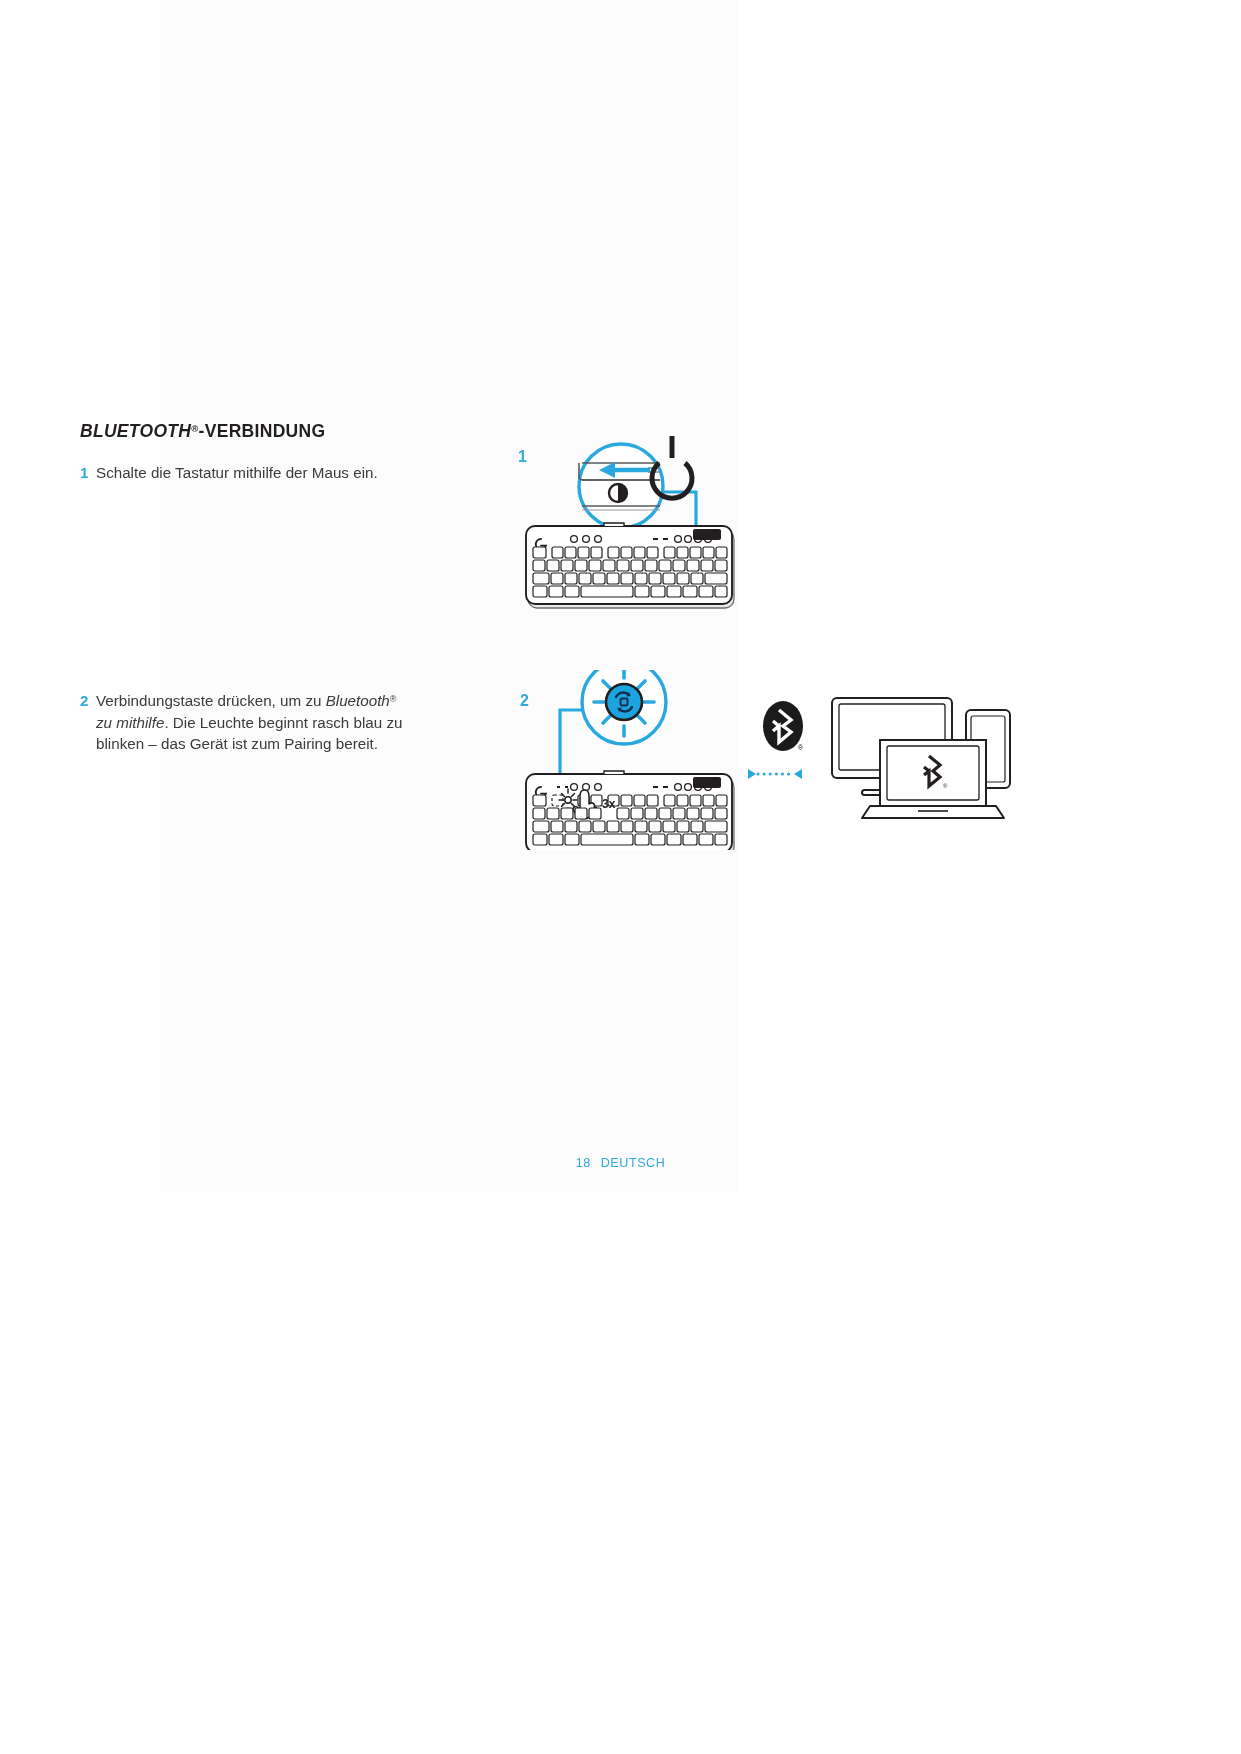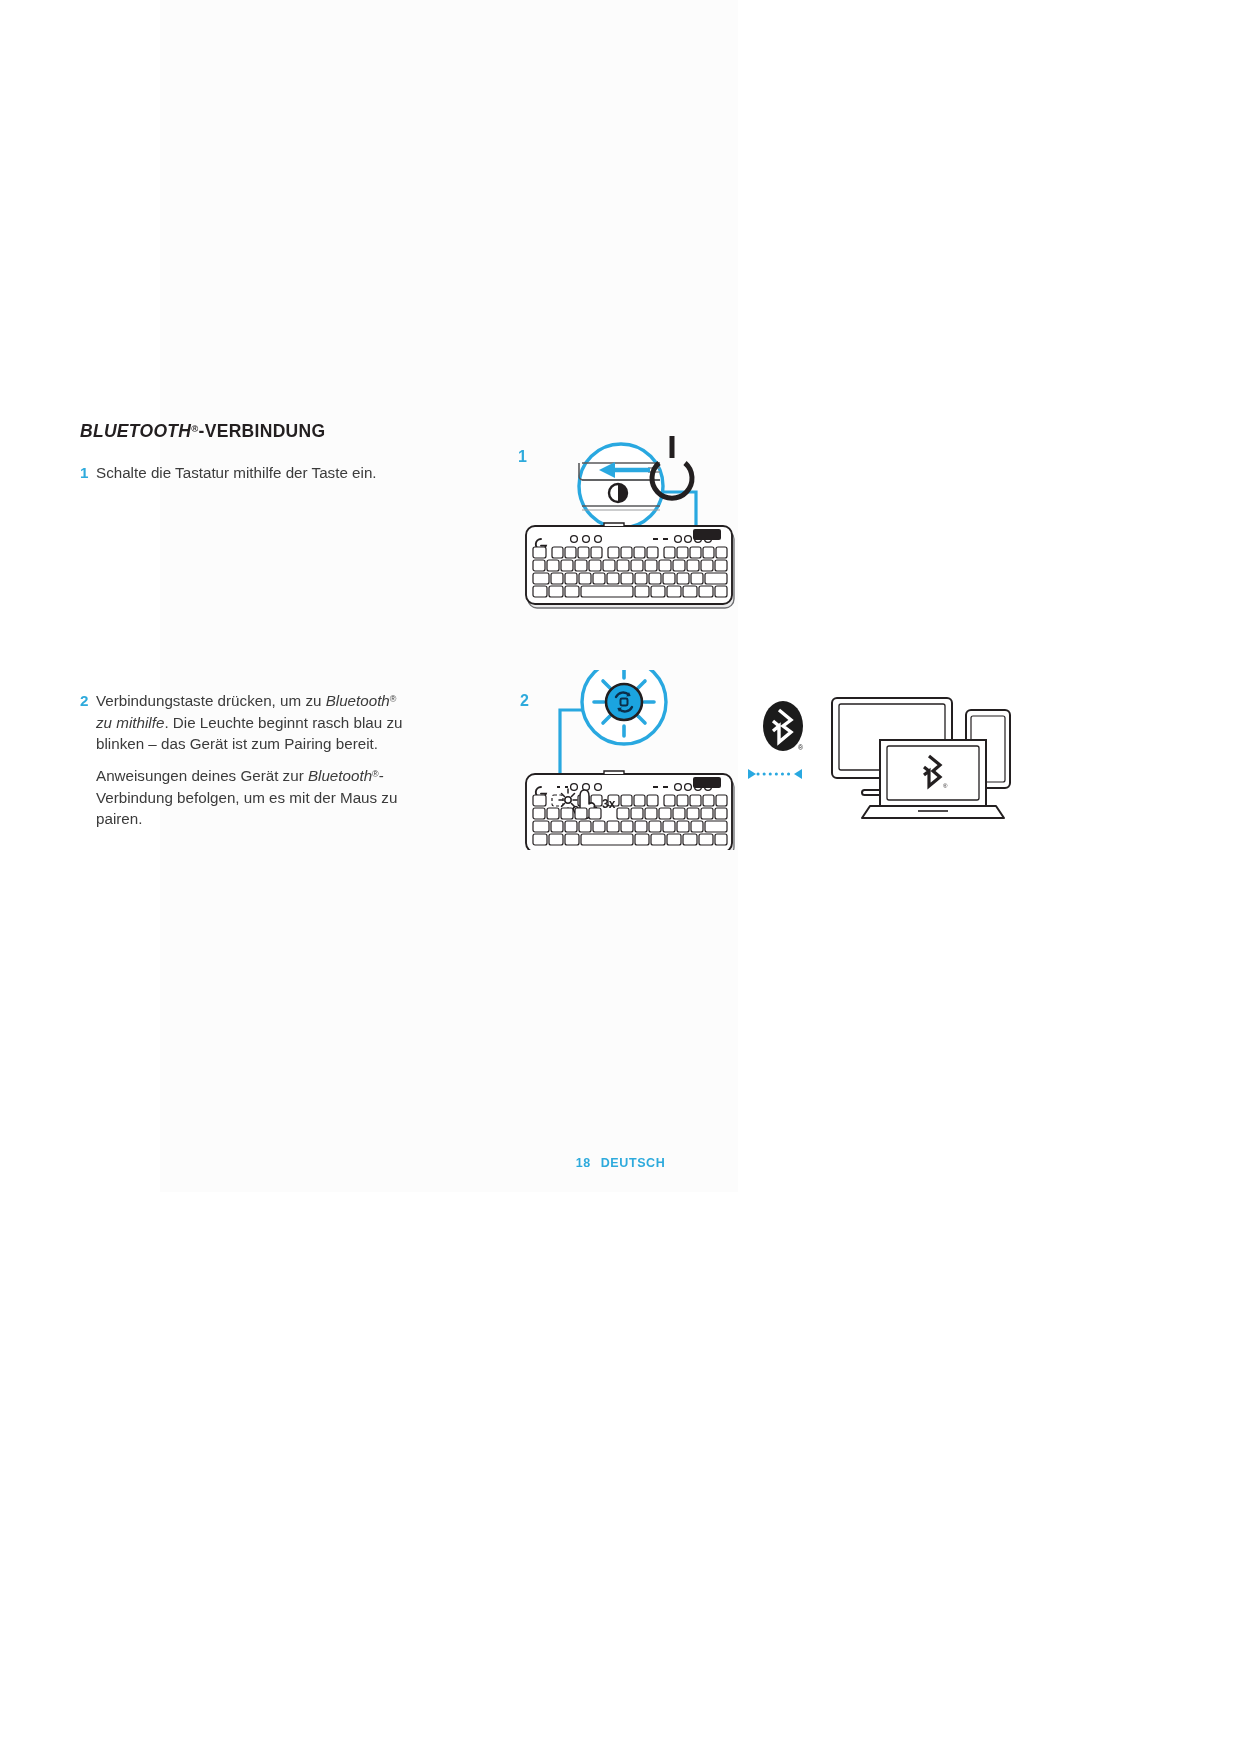--- a/index.html
+++ b/index.html
@@ -87,21 +87,21 @@
   #para-extra sup { font-size: 9px; vertical-align: 4px; font-style: normal; }
 
   
   #footer {
     position: absolute;
     left: 0;
     top: 1156px;
     width: 1241px;
     text-align: center;
     font-size: 12.5px;
-    font-weight: bold;
+    font-weight: normal;
     letter-spacing: 0.6px;
     color: #2eaadc;
   }
   #footer .pagenum { margin-right: 10px; }
 
   
   .figure { position: absolute; }
   #fig1 { left: 500px; top: 430px; width: 260px; height: 200px; }
   #fig2 { left: 500px; top: 670px; width: 540px; height: 180px; }
 
@@ -120,29 +120,28 @@
 <div id="page">
 
   <div id="sheet"></div>
 
   <div id="heading">
     <span class="it">BLUETOOTH</span><sup>®</sup><span>-VERBINDUNG</span>
   </div>
 
   <div class="step" id="step1">
     <div class="step-num">1</div>
-    <div class="step-body">Schalte die Tastatur mithilfe der Taste ein.</div>
+    <div class="step-body">Schalte die Tastatur mithilfe der Maus ein.</div>
   </div>
 
   <div class="step" id="step2">
     <div class="step-num">2</div>
     <div class="step-body"><span>Verbindungstaste drücken, um zu </span><span class="it">Bluetooth</span><sup>®</sup><span class="it"> zu mithilfe</span><span>. Die Leuchte beginnt rasch blau zu blinken – das Gerät ist zum Pairing bereit.</span></div>
   </div>
 
-  <div id="para-extra"><span>Anweisungen deines Gerät zur </span><span class="it">Bluetooth</span><sup>®</sup><span>-Verbindung befolgen, um es mit der Maus zu pairen.</span></div>
 
   <div class="callout-num" id="num1">1</div>
   <div class="callout-num" id="num2">2</div>
 
   <svg class="figure" id="fig1" viewBox="0 0 260 200">
 
     <path d="M608 0" fill="none"></path>
     <g>
       <path d="M160 62 L196 62 L196 102" fill="none" stroke="#29a8e0" stroke-width="3.2"></path>
     </g>

